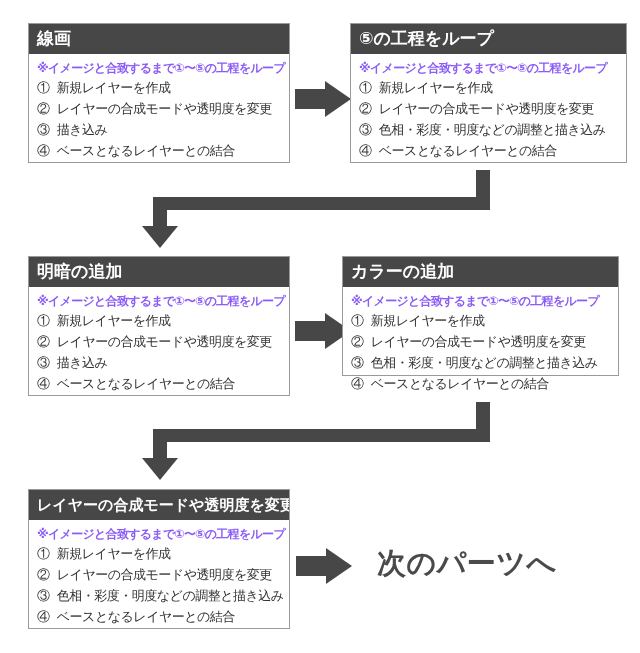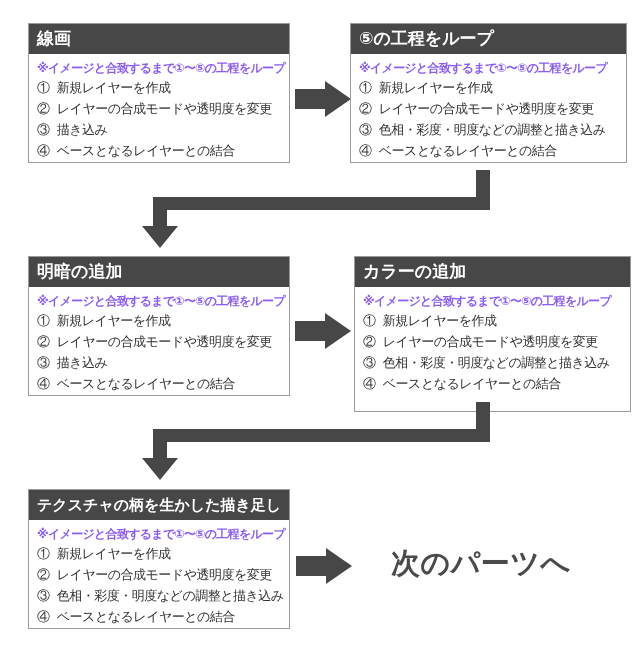--- a/index.html
+++ b/index.html
@@ -131,49 +131,49 @@
       <div class="step-line">③ 描き込み</div>
       <div class="step-line">④ ベースとなるレイヤーとの結合</div>
     </div>
   </div>
 
   <div class="h-arrow" style="left:295px; top:313px;">
     <div class="shaft"></div>
     <div class="tip"></div>
   </div>
 
-  <div class="step-box" style="left:354px; top:256px; width:277px; height:156px;">
+  <div class="step-box" style="left:342px; top:256px; width:277px; height:120px;">
     <div class="step-header">カラーの追加</div>
     <div class="step-body">
       <div class="loop-note">※イメージと合致するまで①〜⑤の工程をループ</div>
       <div class="step-line">① 新規レイヤーを作成</div>
       <div class="step-line">② レイヤーの合成モードや透明度を変更</div>
       <div class="step-line">③ 色相・彩度・明度などの調整と描き込み</div>
       <div class="step-line">④ ベースとなるレイヤーとの結合</div>
     </div>
   </div>
 
   <div>
     <div class="seg" style="left:476px; top:402px; width:14px; height:40px;"></div>
     <div class="seg" style="left:153px; top:429px; width:337px; height:13px;"></div>
     <div class="seg" style="left:153px; top:429px; width:14px; height:29px;"></div>
     <div class="down-head" style="left:142px; top:458px;"></div>
   </div>
 
   <div class="step-box" style="left:28px; top:489px; width:262px; height:140px;">
-    <div class="step-header small">テクスチャの柄を生かした描き足し</div>
+    <div class="step-header small">レイヤーの合成モードや透明度を変更</div>
     <div class="step-body">
       <div class="loop-note">※イメージと合致するまで①〜⑤の工程をループ</div>
       <div class="step-line">① 新規レイヤーを作成</div>
       <div class="step-line">② レイヤーの合成モードや透明度を変更</div>
       <div class="step-line">③ 色相・彩度・明度などの調整と描き込み</div>
       <div class="step-line">④ ベースとなるレイヤーとの結合</div>
     </div>
   </div>
 
   <div class="h-arrow" style="left:296px; top:548px;">
     <div class="shaft"></div>
     <div class="tip"></div>
   </div>
 
-  <div class="next-label" style="left:391px; top:546px;">次のパーツへ</div>
+  <div class="next-label" style="left:377px; top:546px;">次のパーツへ</div>
 
 </div>
 
 </body></html>

